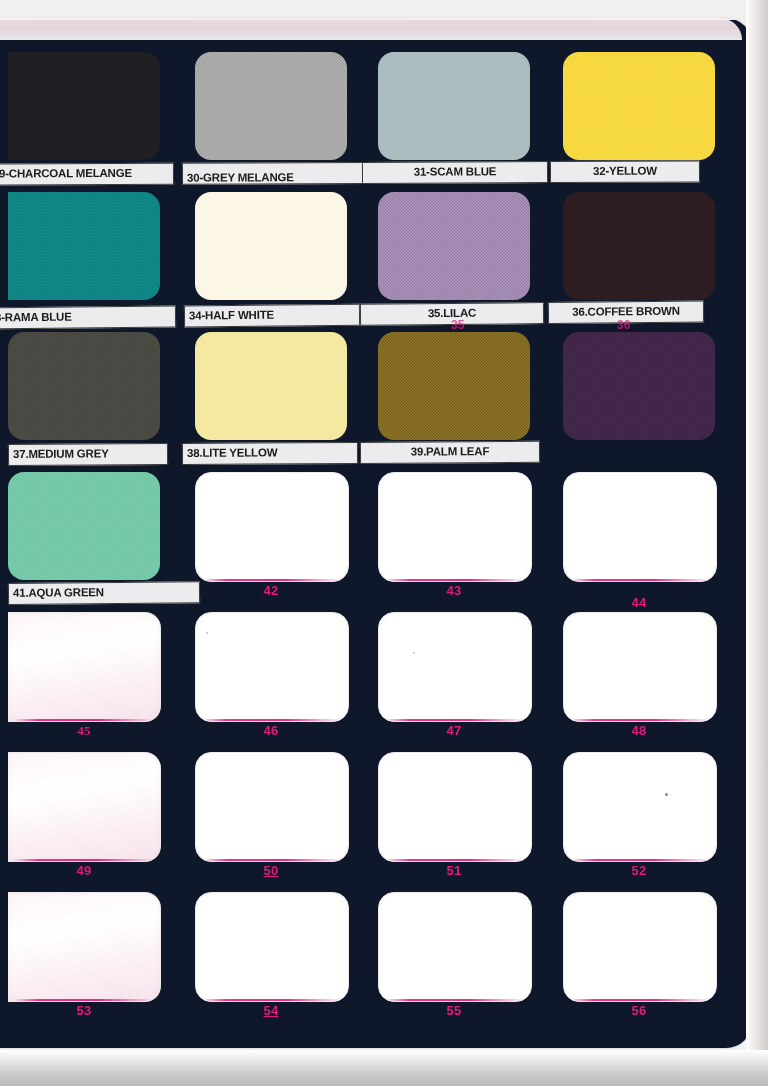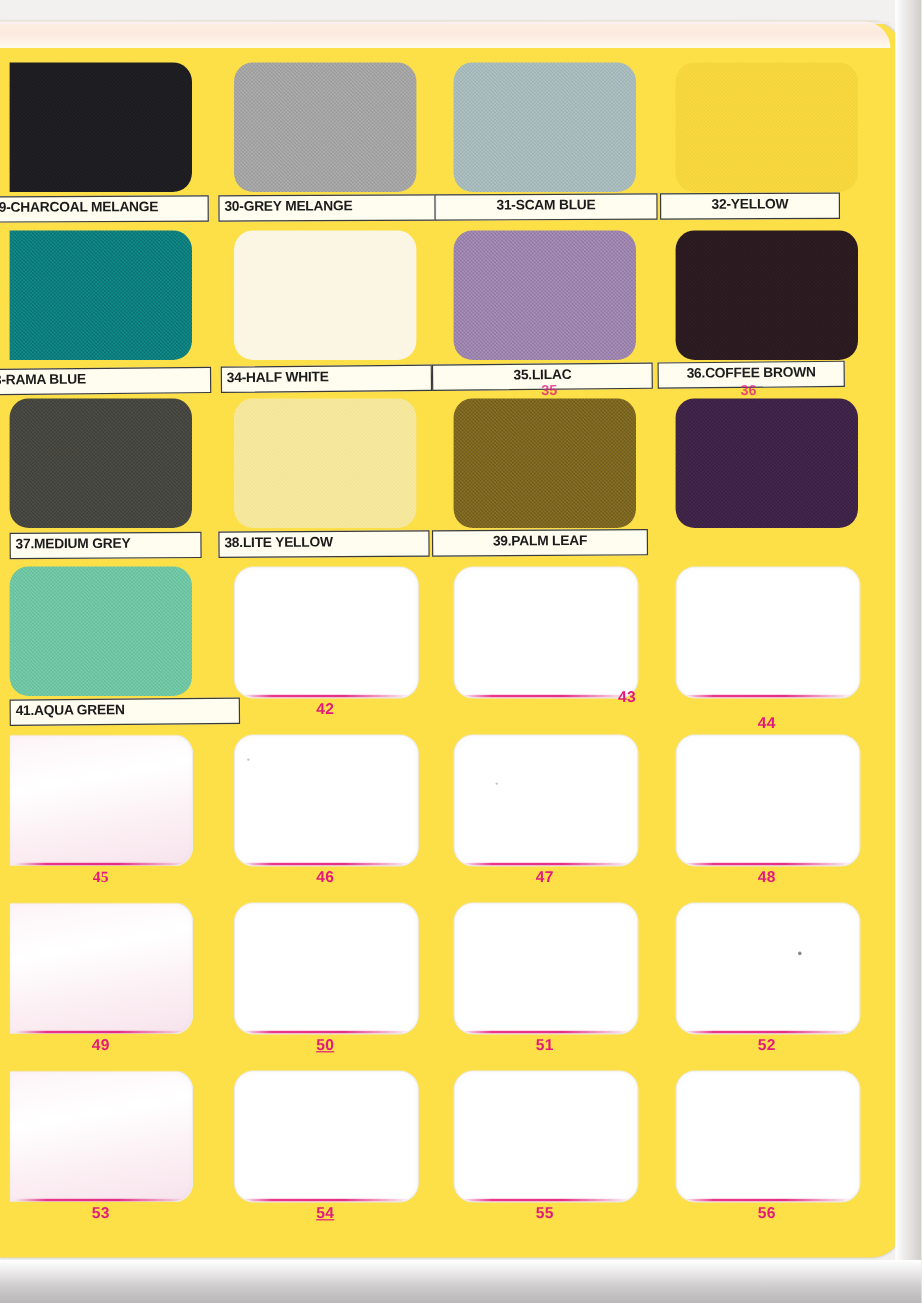--- a/index.html
+++ b/index.html
@@ -35,21 +35,21 @@
     left: 0; bottom: 0;
     width: 768px; height: 36px;
     background: linear-gradient(180deg,#ffffff 0%,#eeecec 25%,#cfcdcd 60%,#b9b7b7 100%);
   }
 
   
   .card-page {
     position: absolute;
     left: 0; top: 18px;
     width: 752px; height: 1030px;
-    background: #fde047;
+    background: #0f172a;
     border-top-right-radius: 26px;
     border-bottom-right-radius: 26px;
     box-shadow: 0 0 2px rgba(0,0,0,0.16);
   }
   
   .top-bleed {
     position: absolute;
     left: 0; top: 0;
     width: 742px; height: 22px;
     background: linear-gradient(180deg,#fdf3f5 0%,#fbe9ee 45%,#ffffff 100%);
@@ -208,21 +208,21 @@
           <div class="swatch-cell c2">
             <div class="swatch-chip fabric" style="background: rgb(166, 185, 186);"></div>
           </div>
           <div class="swatch-cell c3">
             <div class="swatch-chip fabric" style="background: rgb(246, 214, 60);"></div>
           </div>
           <div class="label-strip" style="top: 122px; transform: rotate(-0.25deg);">
             <div class="label-box align-left" style="left: -8px; width: 180px;">
               <span class="label-text">9-CHARCOAL MELANGE</span>
             </div>
-            <div class="label-box align-left" style="left: 180px; width: 182px;">
+            <div class="label-box align-left" style="left: 180px; width: 182px; align-items: flex-end;">
               <span class="label-text">30-GREY MELANGE</span>
             </div>
             <div class="label-box align-center" style="left: 360px; width: 186px;">
               <span class="label-text">31-SCAM BLUE</span>
             </div>
             <div class="label-box align-center" style="left: 548px; width: 150px;">
               <span class="label-text">32-YELLOW</span>
             </div>
           </div>
         </div>
@@ -297,21 +297,21 @@
             <div class="swatch-chip blank">
               <div class="ink-edge"></div>
             </div>
           </div>
           <div class="label-strip" style="top: 120px; transform: rotate(-0.5deg);">
             <div class="label-box align-left" style="left: 6px; width: 192px;">
               <span class="label-text">41.AQUA GREEN</span>
             </div>
           </div>
           <div class="num-label c1" style="top: 123px;">42</div>
-          <div class="num-label c2" style="top: 113px; text-align: right;">43</div>
+          <div class="num-label c2" style="top: 123px;">43</div>
           <div class="num-label c3" style="top: 135px;">44</div>
         </div>
         <div class="swatch-row">
           <div class="swatch-cell c0">
             <div class="swatch-chip blank smudge" style="border-top-left-radius: 0px; border-bottom-left-radius: 0px; border-left: none;">
               <div class="ink-edge"></div>
             </div>
           </div>
           <div class="swatch-cell c1">
             <div class="swatch-chip blank">

